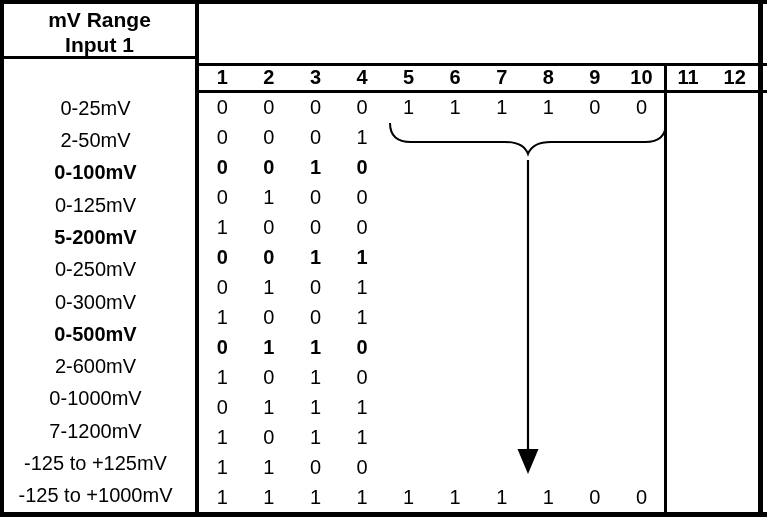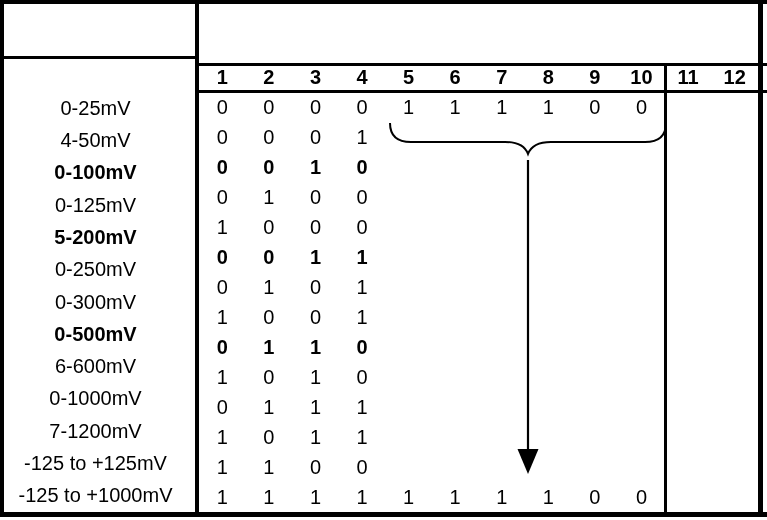--- a/index.html
+++ b/index.html
@@ -58,47 +58,51 @@
     font-size:20px;
   }
   .bold{font-weight:bold;}
   .annotation-svg{position:absolute;left:0;top:0;width:767px;height:520px;pointer-events:none;}
 </style>
 </head>
 <body>
 
 <div class="page">
 
+  <div class="left-header">
+    <div>mV Range</div>
+    <div>Input 1</div>
+  </div>
 
 
   <div class="numbers-row">
       <div class="num-cell">1</div>
       <div class="num-cell">2</div>
       <div class="num-cell">3</div>
       <div class="num-cell">4</div>
       <div class="num-cell">5</div>
       <div class="num-cell">6</div>
       <div class="num-cell">7</div>
       <div class="num-cell">8</div>
       <div class="num-cell">9</div>
       <div class="num-cell">10</div>
       <div class="num-cell">11</div>
       <div class="num-cell">12</div>
     </div>
 
   <div class="label-col">
       <div class="label-row">0-25mV</div>
-      <div class="label-row">4-50mV</div>
+      <div class="label-row">2-50mV</div>
       <div class="label-row bold">0-100mV</div>
       <div class="label-row">0-125mV</div>
       <div class="label-row bold">5-200mV</div>
       <div class="label-row">0-250mV</div>
       <div class="label-row">0-300mV</div>
       <div class="label-row bold">0-500mV</div>
-      <div class="label-row">6-600mV</div>
+      <div class="label-row">2-600mV</div>
       <div class="label-row">0-1000mV</div>
       <div class="label-row">7-1200mV</div>
       <div class="label-row">-125 to +125mV</div>
       <div class="label-row">-125 to +1000mV</div>
     </div>
 
   <div class="switch-grid">
       <div class="grid-row">
         <div class="grid-cell">0</div>
         <div class="grid-cell">0</div>

